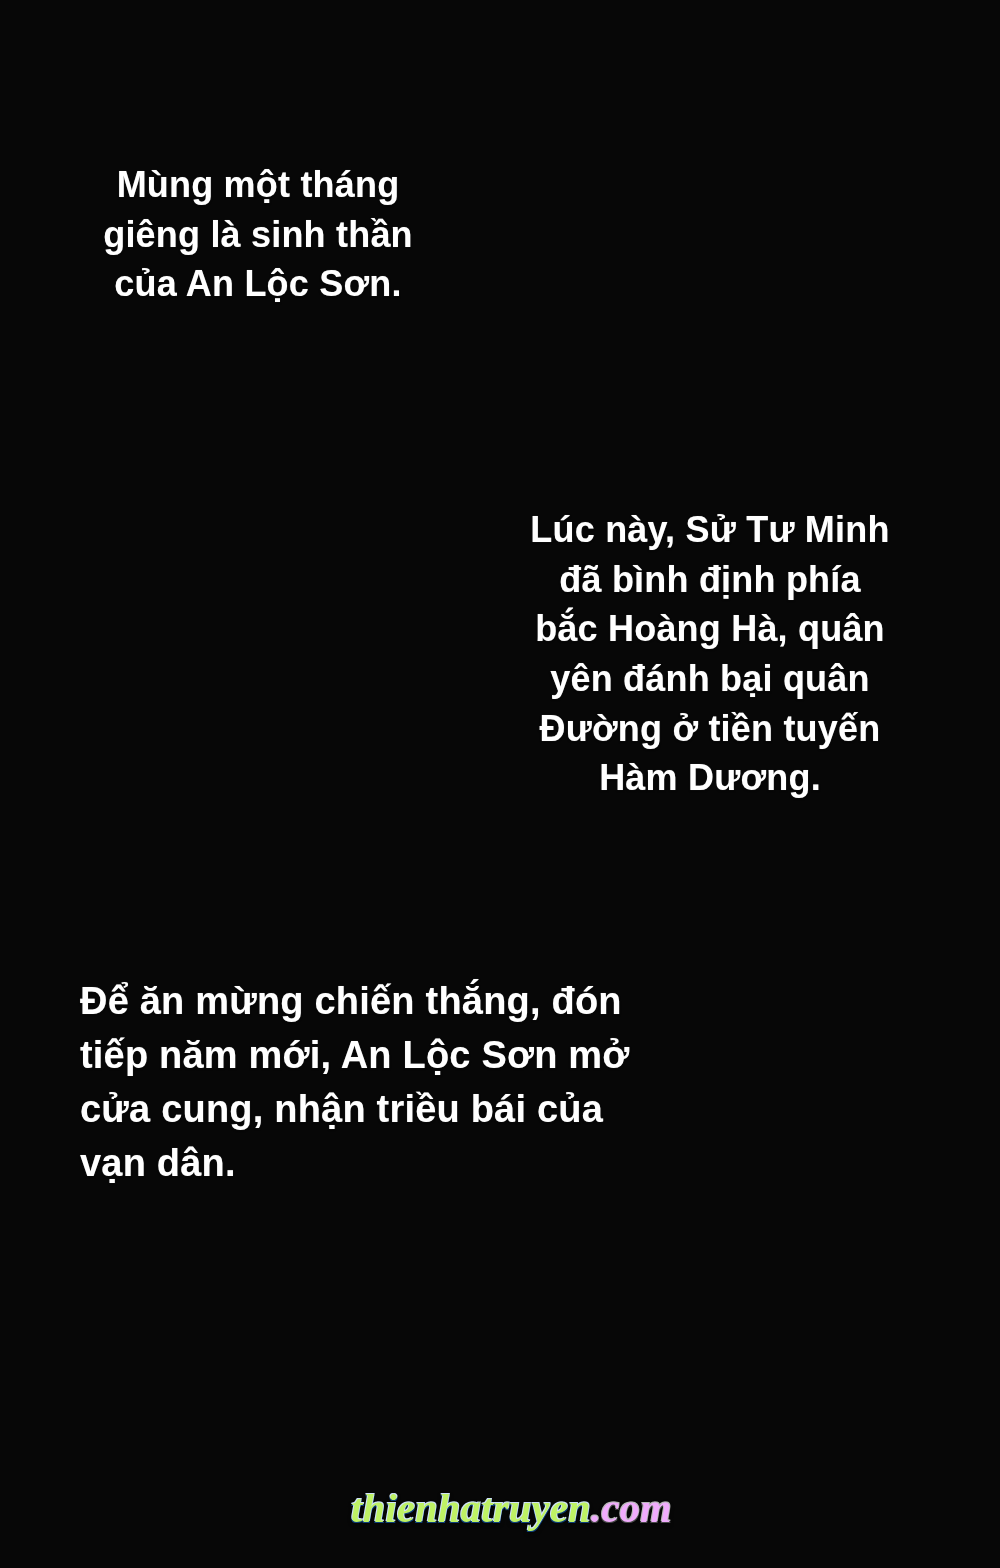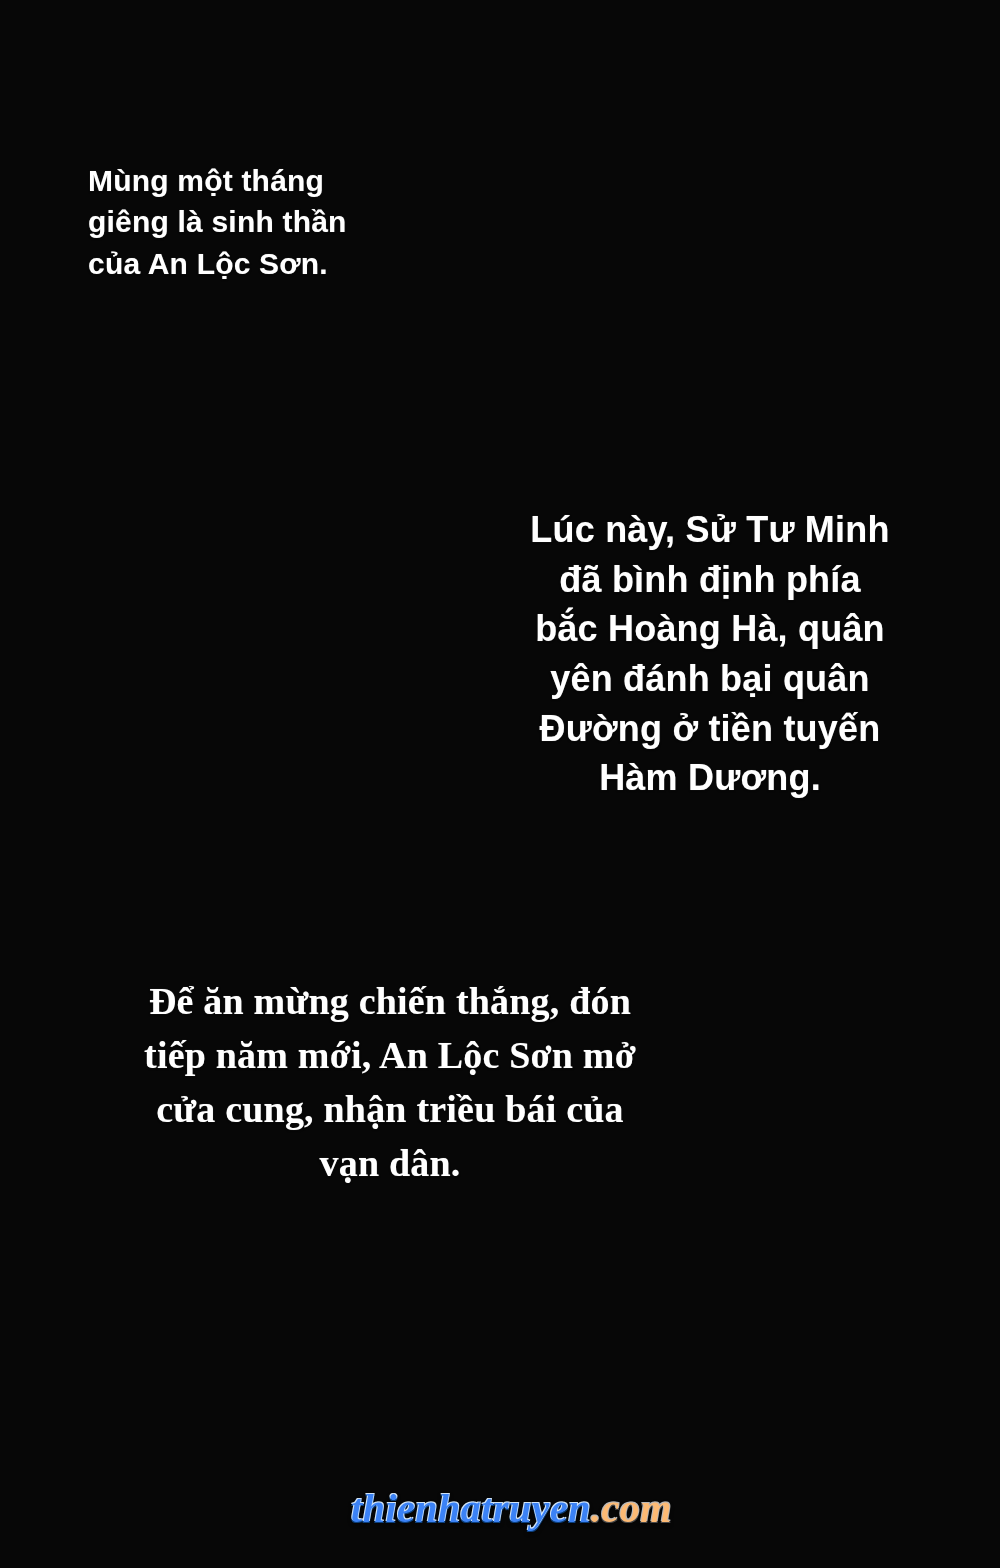--- a/index.html
+++ b/index.html
@@ -30,66 +30,64 @@
     letter-spacing: 0.2px;
     text-shadow:
        0 0 1px rgba(255,255,255,0.35),
        0 1px 2px rgba(0,0,0,0.9);
   }
   
   #cap-1 {
     left: 88px;
     top: 160px;
     width: 340px;
-    font-size: 30px;
-    text-align: left;
+    font-size: 36px;
+    text-align: center;
   }
   
   #cap-2 {
     left: 520px;
     top: 505px;
     width: 380px;
     font-size: 36px;
     text-align: center;
   }
   
   #cap-3 {
     left: 80px;
     top: 975px;
     width: 620px;
     font-size: 38px;
-    text-align: center;
     line-height: 1.42;
-    font-family: Liberation Serif, serif;
   }
   
   .watermark {
     position: absolute;
     left: 0;
     right: 0;
     bottom: 36px;
     text-align: center;
     font-family: "Liberation Serif", serif;
     font-weight: bold;
     font-style: italic;
     font-size: 40px;
     letter-spacing: 0.5px;
   }
   .watermark .wm-a {
-    color: #3b82f6;
+    color: #bef264;
     text-shadow:
       -1px -1px 0 #cfe3f7,
        1px -1px 0 #cfe3f7,
       -1px  1px 0 #0d3f7a,
        1px  1px 0 #0d3f7a,
        0 2px 4px rgba(0,0,0,0.8);
     margin-left: 23px;
   }
   .watermark .wm-b {
-    color: #fdba74;
+    color: #f0abfc;
     text-shadow:
       -1px -1px 0 #b9b9b9,
        1px -1px 0 #b9b9b9,
       -1px  1px 0 #4a4a4a,
        1px  1px 0 #4a4a4a,
        0 2px 4px rgba(0,0,0,0.8);
   }
 </style>
 </head>
 <body>

